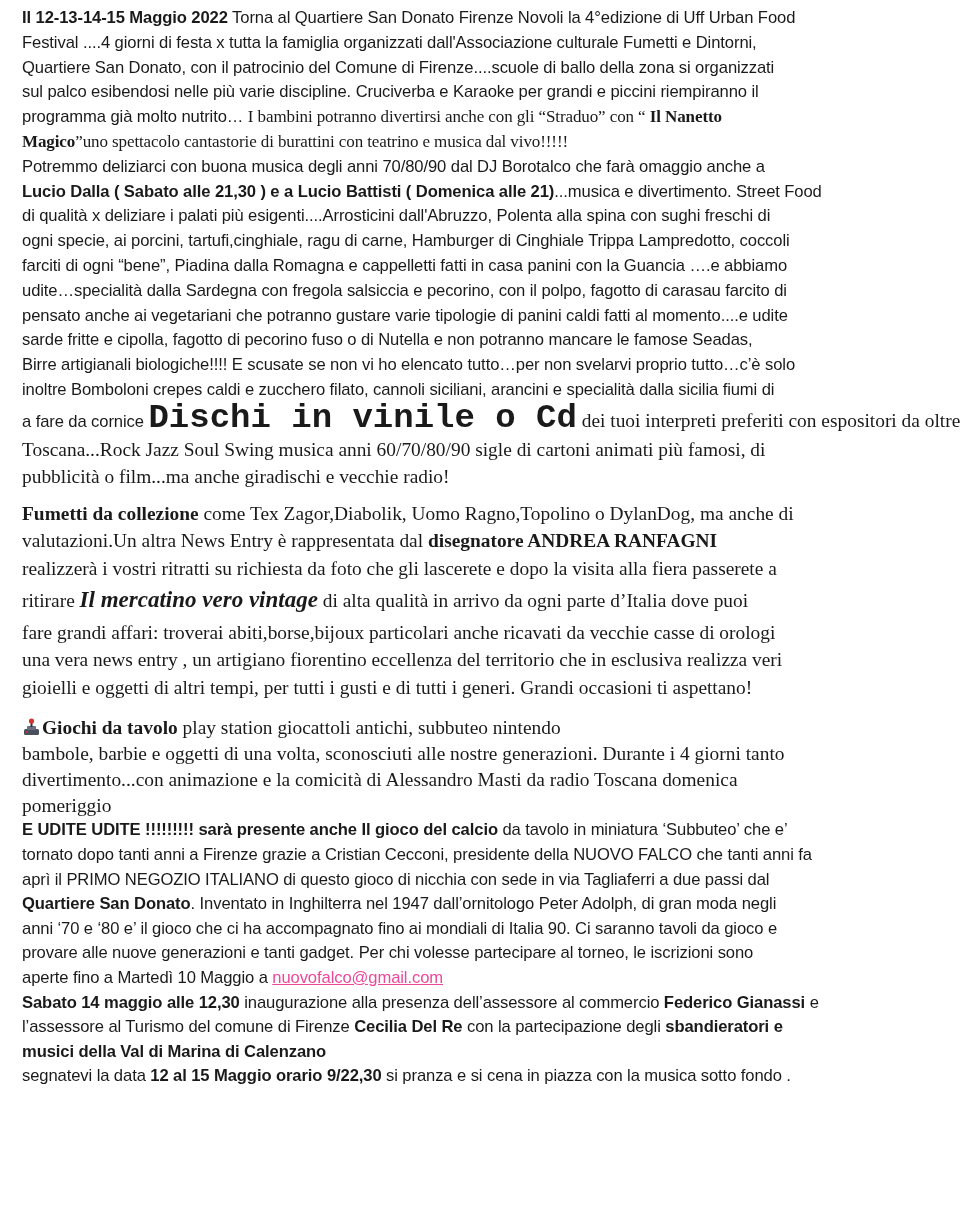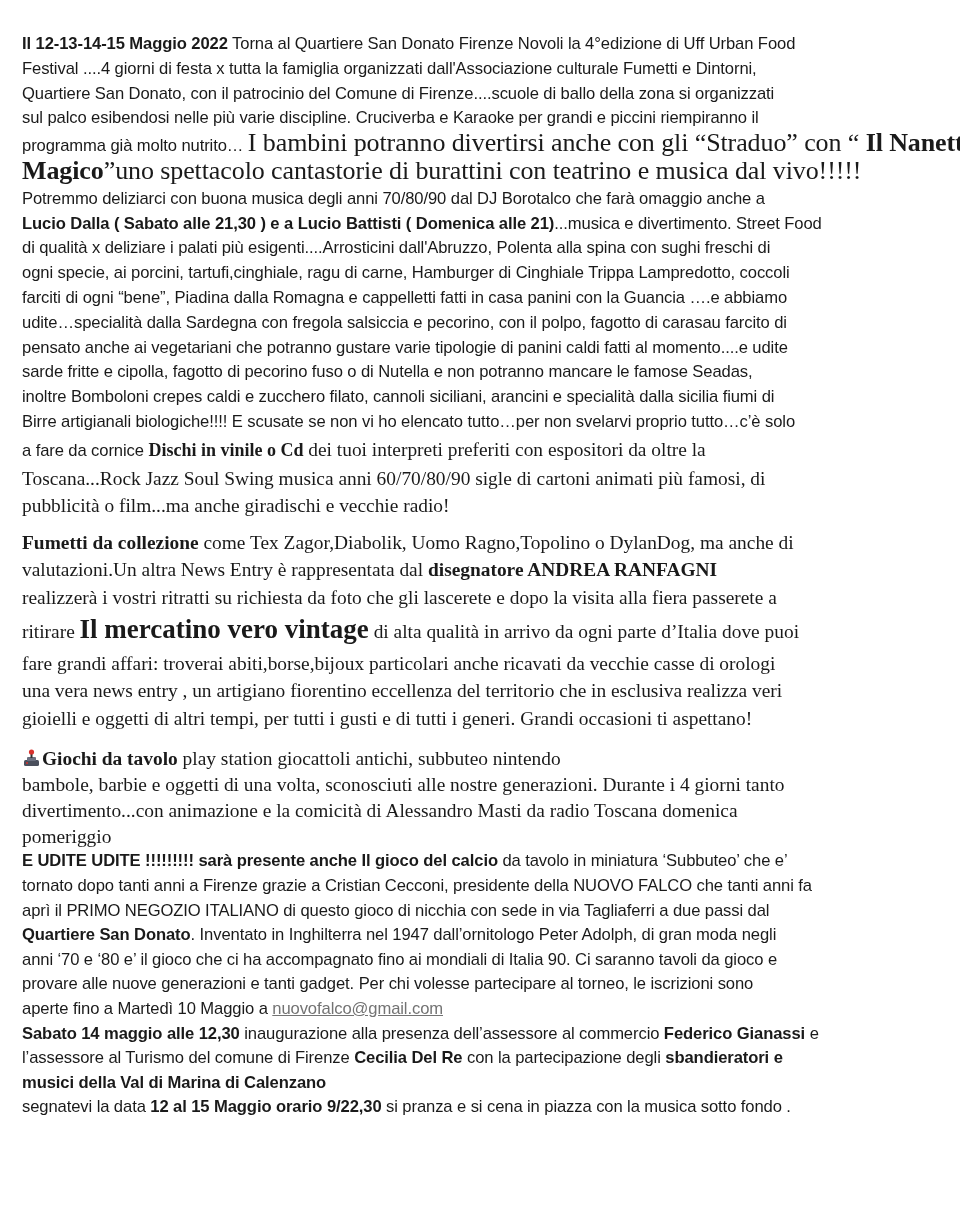--- a/index.html
+++ b/index.html
@@ -1,25 +1,25 @@
 <!DOCTYPE html>
 <html><head>
 <meta charset="utf-8">
 <style>
   html, body { margin:0; padding:0; background:#ffffff; }
   body { width:960px; height:1219px; overflow:hidden; color:#1a1a1a; }
-  .doc { position:relative; padding:6px 4px 0 22px;margin-top:26px; }
+  .doc { position:relative; padding:6px 4px 0 22px; }
   .sans { font-family:"Liberation Sans", "DejaVu Sans", sans-serif; font-size:16.6px; line-height:24.8px; letter-spacing:-0.1px; }
   .serif { font-family:"Liberation Serif", "DejaVu Serif", serif; font-size:19.4px; line-height:25.6px; }
   .line { white-space:nowrap; display:block; }
   b { font-weight:bold; }
-  .big { font-size:18px; font-family:Liberation Serif, serif; font-weight:bold; }
-  .big2 { font-size:27px; font-family:"Liberation Serif", serif; font-weight:bold; }
-  .mserif { font-family:"Liberation Serif", serif; font-size:26px; }
-  .link { color:#737373; text-decoration:underline; cursor:pointer; }
+  .big { font-size:34px; font-family:Liberation Mono, monospace; font-weight:bold; }
+  .big2 { font-size:23px; font-family:"Liberation Serif", serif; font-weight:bold;font-style:italic; }
+  .mserif { font-family:"Liberation Serif", serif; font-size:17px; }
+  .link { color:#ec4899; text-decoration:underline; cursor:pointer; }
   .gap { height:10px; }
   .emoji { display:inline-block; width:19px; height:18px; vertical-align:-2px; margin-right:1px; }
 </style>
 </head>
 <body>
 
 <div class="doc">
 
   <div class="sans">
     <span class="line"><b>Il 12-13-14-15 Maggio 2022</b><span> Torna al Quartiere San Donato Firenze Novoli la 4°edizione di Uff Urban Food</span></span>
@@ -32,22 +32,22 @@
 
   <div class="sans">
     <span class="line"> Potremmo deliziarci con buona musica degli anni 70/80/90 dal DJ Borotalco che farà omaggio anche a</span>
     <span class="line"><b>Lucio Dalla ( Sabato alle 21,30 ) e a Lucio Battisti ( Domenica alle 21)</b><span>...musica e divertimento. Street Food</span></span>
     <span class="line">di qualità x deliziare i palati più esigenti....Arrosticini dall'Abruzzo, Polenta alla spina con sughi freschi di</span>
     <span class="line">ogni specie, ai porcini, tartufi,cinghiale, ragu di carne, Hamburger di Cinghiale Trippa Lampredotto, coccoli</span>
     <span class="line">farciti di ogni “bene”, Piadina dalla Romagna e cappelletti fatti in casa   panini con la Guancia ….e abbiamo</span>
     <span class="line">udite…specialità dalla Sardegna con fregola salsiccia e pecorino, con il polpo, fagotto di carasau farcito di</span>
     <span class="line">pensato anche ai vegetariani che potranno gustare varie tipologie di panini caldi fatti al momento....e udite</span>
     <span class="line">sarde fritte e cipolla, fagotto di pecorino fuso o di Nutella e non potranno mancare le famose Seadas,</span>
+    <span class="line">Birre artigianali biologiche!!!! E scusate se non vi ho elencato tutto…per non svelarvi proprio tutto…c’è solo</span>
     <span class="line">inoltre  Bomboloni crepes caldi e zucchero filato, cannoli siciliani, arancini e specialità dalla sicilia fiumi di</span>
-    <span class="line">Birre artigianali biologiche!!!! E scusate se non vi ho elencato tutto…per non svelarvi proprio tutto…c’è solo</span>
   </div>
 
   <div class="serif" style="line-height:27px;">
     <span class="line" style="line-height:30px;"><span class="sans">a fare da cornice </span><span class="big">Dischi in vinile o Cd</span><span> dei tuoi interpreti preferiti con espositori da oltre la</span></span>
     <span class="line">Toscana...Rock Jazz Soul Swing musica anni 60/70/80/90 sigle di cartoni animati più famosi, di</span>
     <span class="line">pubblicità o film...ma anche giradischi e vecchie radio!</span>
   </div>
 
   <div class="gap"></div>
 

